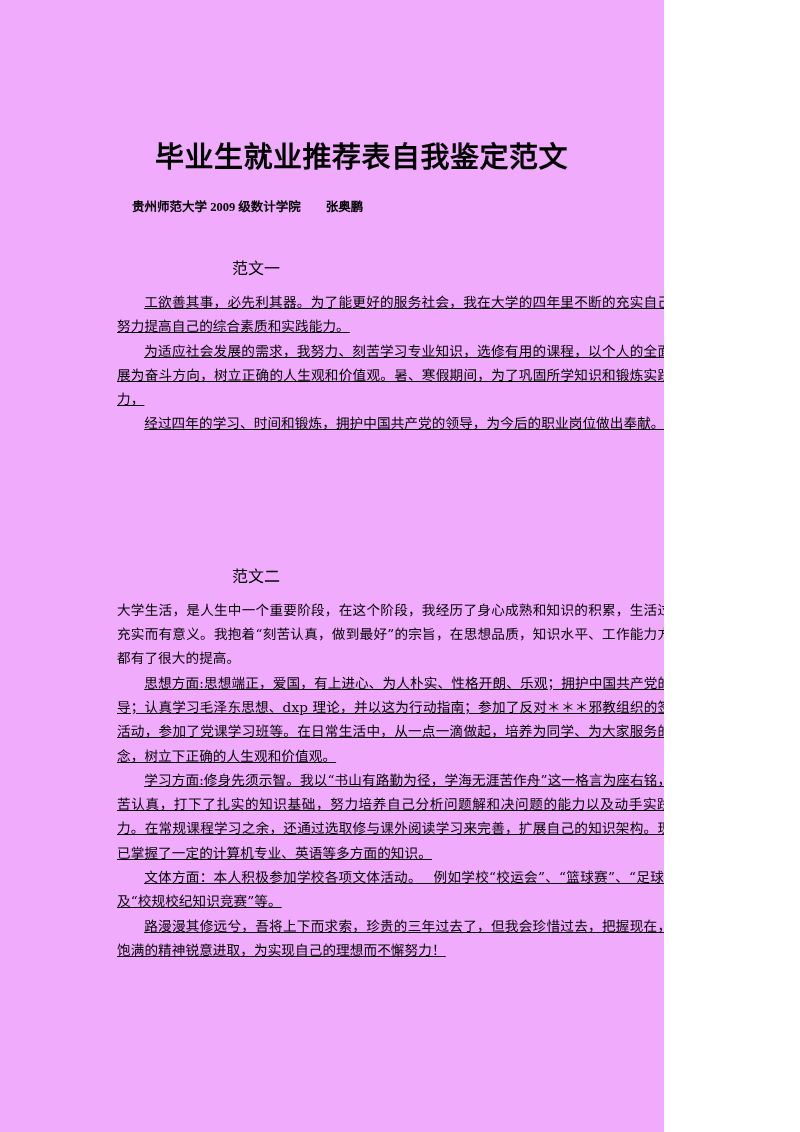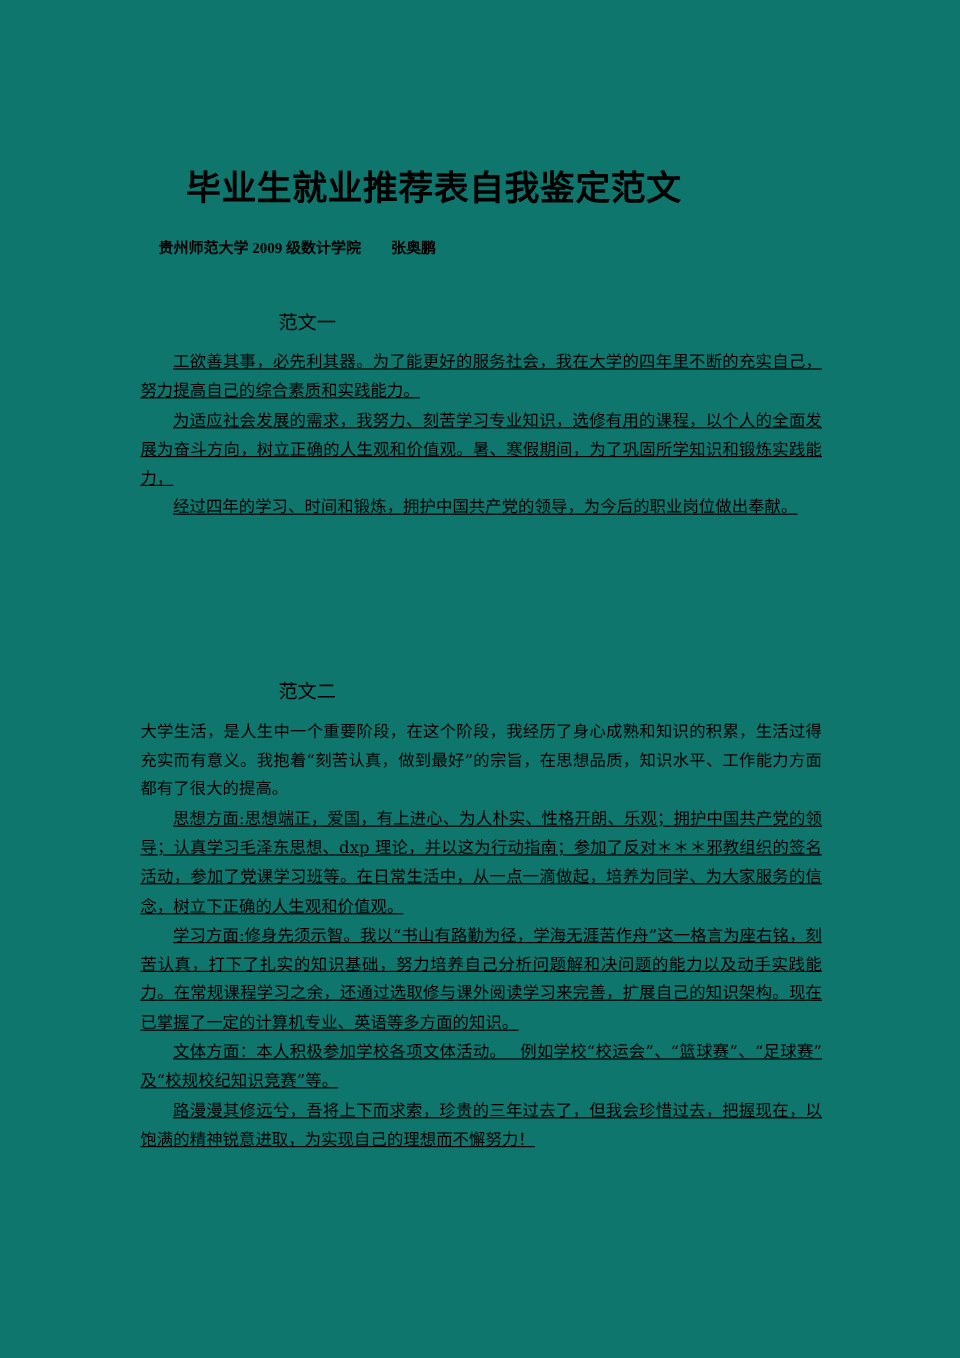--- a/index.html
+++ b/index.html
@@ -11,23 +11,23 @@
   body {
     width: 800px;
     height: 1132px;
     font-family: "DejaVu Serif", "Liberation Serif", serif;
     color: #000000;
     -webkit-font-smoothing: antialiased;
   }
 
   .page {
     position: relative;
-    width: 800px;
+    width: 664px;
     height: 1132px;
-    background: #0f766e;
+    background: #f0abfc;
     overflow: hidden;
   }
 
   
   .doc-body {
     position: absolute;
     left: 117px;
     top: 0;
     width: 568px;
   }

